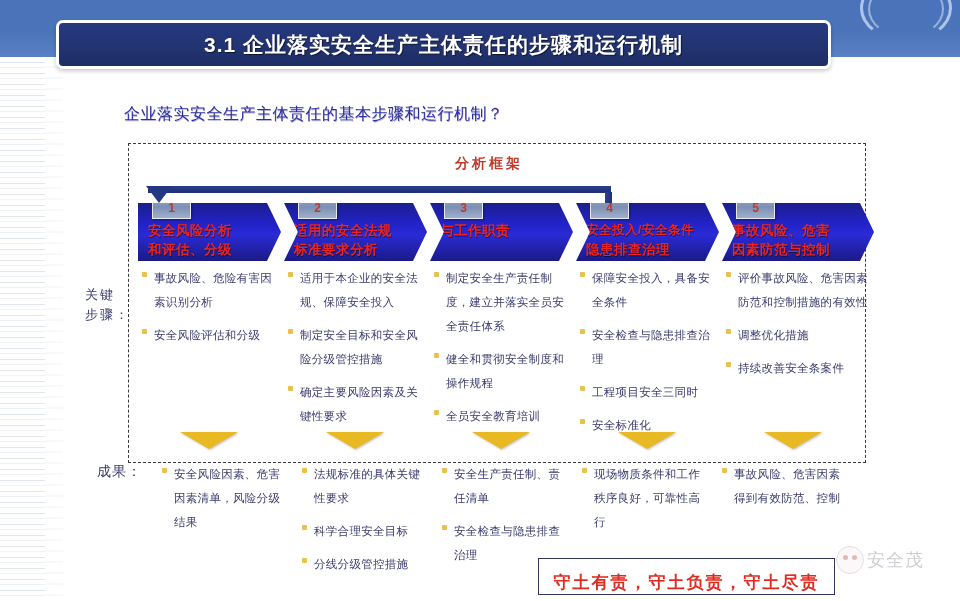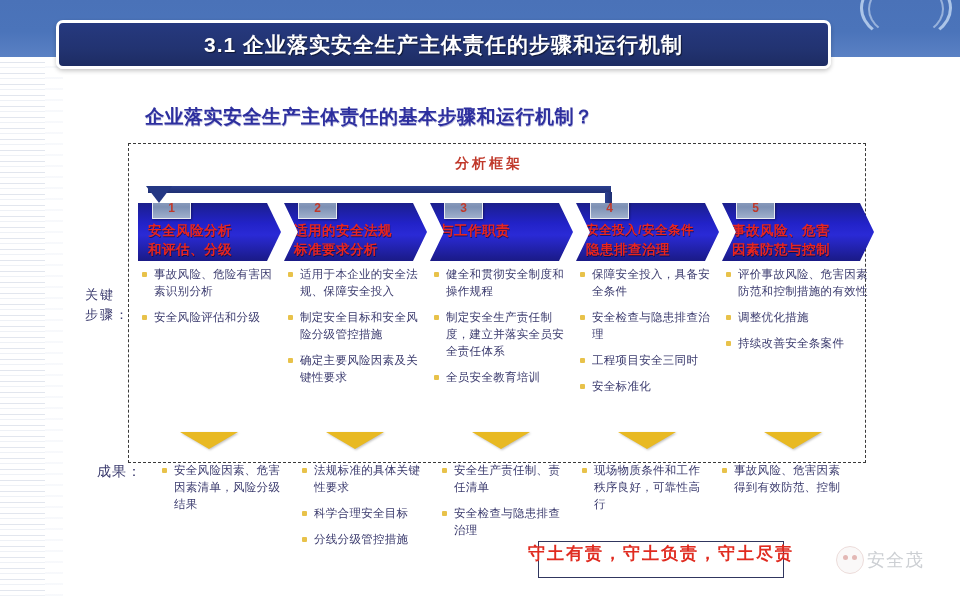--- a/index.html
+++ b/index.html
@@ -61,22 +61,22 @@
     box-shadow:0 2px 4px rgba(0,0,0,.22);
   }
   .titlebar .t{
     color:#ffffff;font-size:21px;font-weight:bold;letter-spacing:1px;
     text-shadow:1px 1px 1px rgba(0,0,0,.55);
     white-space:nowrap;
   }
 
   
   .subtitle{
-    position:absolute;left:145px;top:104px;
-    color:#2d2f9e;font-size:19px;font-weight:bold;letter-spacing:.5px;
+    position:absolute;left:124px;top:104px;
+    color:#2d2f9e;font-size:16px;font-weight:normal;letter-spacing:.5px;
     white-space:nowrap;
     text-shadow:0.5px 0.5px 0 rgba(45,47,158,.35);
   }
 
   
   .frame{
     position:absolute;left:128px;top:143px;width:738px;height:320px;
     border:1px dashed #3a3a3a;box-sizing:border-box;
   }
   .frame-label{
@@ -149,21 +149,21 @@
   .colrow{position:absolute;left:138px;top:266px;width:730px;height:158px;}
   .col{position:absolute;top:0;width:138px;}
   .col.k1{left:2px;}
   .col.k2{left:148px;}
   .col.k3{left:294px;}
   .col.k4{left:440px;}
   .col.k5{left:586px;width:146px;}
 
   .bl{
     position:relative;padding-left:14px;margin-bottom:9px;
-    color:#3b3b6e;font-size:11.5px;line-height:17px;letter-spacing:.3px;
+    color:#3b3b6e;font-size:11.5px;line-height:24px;letter-spacing:.3px;
     font-family:Liberation Sans, sans-serif;
   }
   .bl::before{
     content:"";position:absolute;left:2px;top:6px;width:5px;height:5px;
     background:#e8c24a;border-radius:1px;
   }
 
   
   .goldrow{position:absolute;left:138px;top:432px;width:730px;height:20px;}
   .gold{
@@ -182,23 +182,23 @@
   .outrow{position:absolute;left:160px;top:462px;width:710px;height:130px;}
   .ocol{position:absolute;top:0;width:122px;}
   .ocol.o1{left:0;}
   .ocol.o2{left:140px;}
   .ocol.o3{left:280px;}
   .ocol.o4{left:420px;}
   .ocol.o5{left:560px;}
 
   
   .slogan{
-    position:absolute;left:538px;top:541px;width:246px;height:37px;
+    position:absolute;left:538px;top:558px;width:297px;height:37px;
     border:1px solid #30365e;box-sizing:border-box;background:rgba(255,255,255,.9);
-    display:flex;align-items:flex-start;justify-content:center;
+    display:flex;align-items:flex-end;justify-content:center;
   }
   .slogan .s{
     color:#e02b20;font-size:17px;font-weight:bold;letter-spacing:2px;
     white-space:nowrap;
     font-family:"DejaVu Serif","Liberation Serif",serif;
   }
 
   
   .watermark{
     position:absolute;left:836px;top:545px;height:30px;
@@ -307,22 +307,22 @@
       <div class="bl">安全风险评估和分级</div>
     </div>
 
     <div class="col k2">
       <div class="bl">适用于本企业的安全法规、保障安全投入</div>
       <div class="bl">制定安全目标和安全风险分级管控措施</div>
       <div class="bl">确定主要风险因素及关键性要求</div>
     </div>
 
     <div class="col k3">
+      <div class="bl">制定安全生产责任制度，建立并落实全员安全责任体系</div>
       <div class="bl">健全和贯彻安全制度和操作规程</div>
-      <div class="bl">制定安全生产责任制度，建立并落实全员安全责任体系</div>
       <div class="bl">全员安全教育培训</div>
     </div>
 
     <div class="col k4">
       <div class="bl">保障安全投入，具备安全条件</div>
       <div class="bl">安全检查与隐患排查治理</div>
       <div class="bl">工程项目安全三同时</div>
       <div class="bl">安全标准化</div>
     </div>
 

